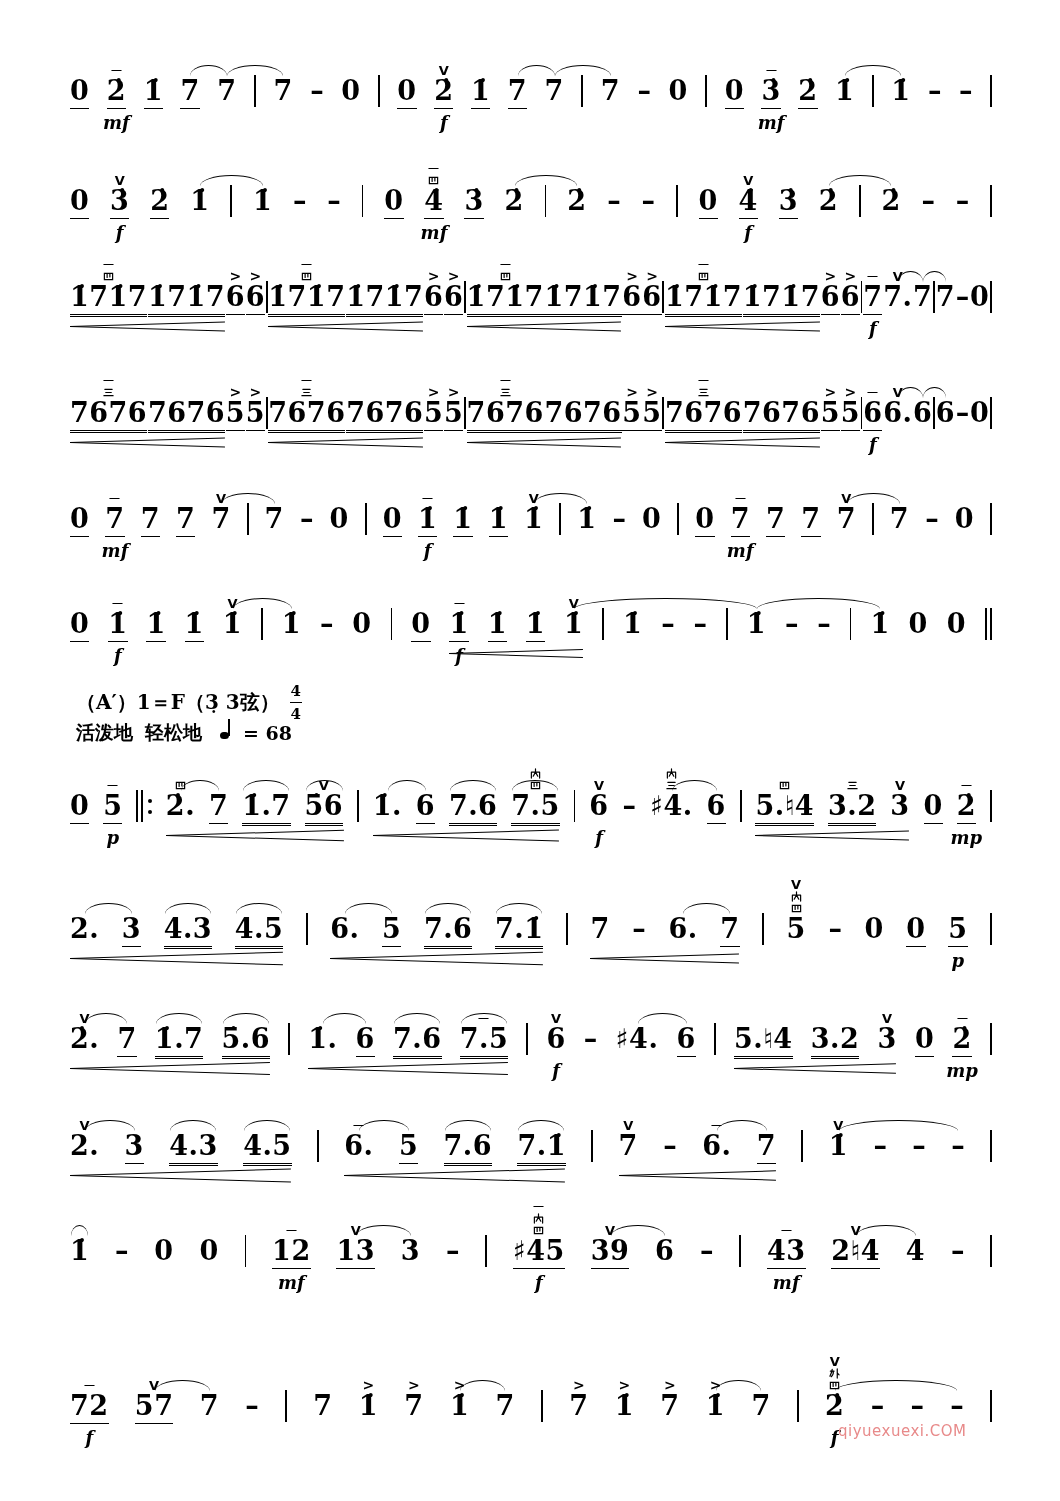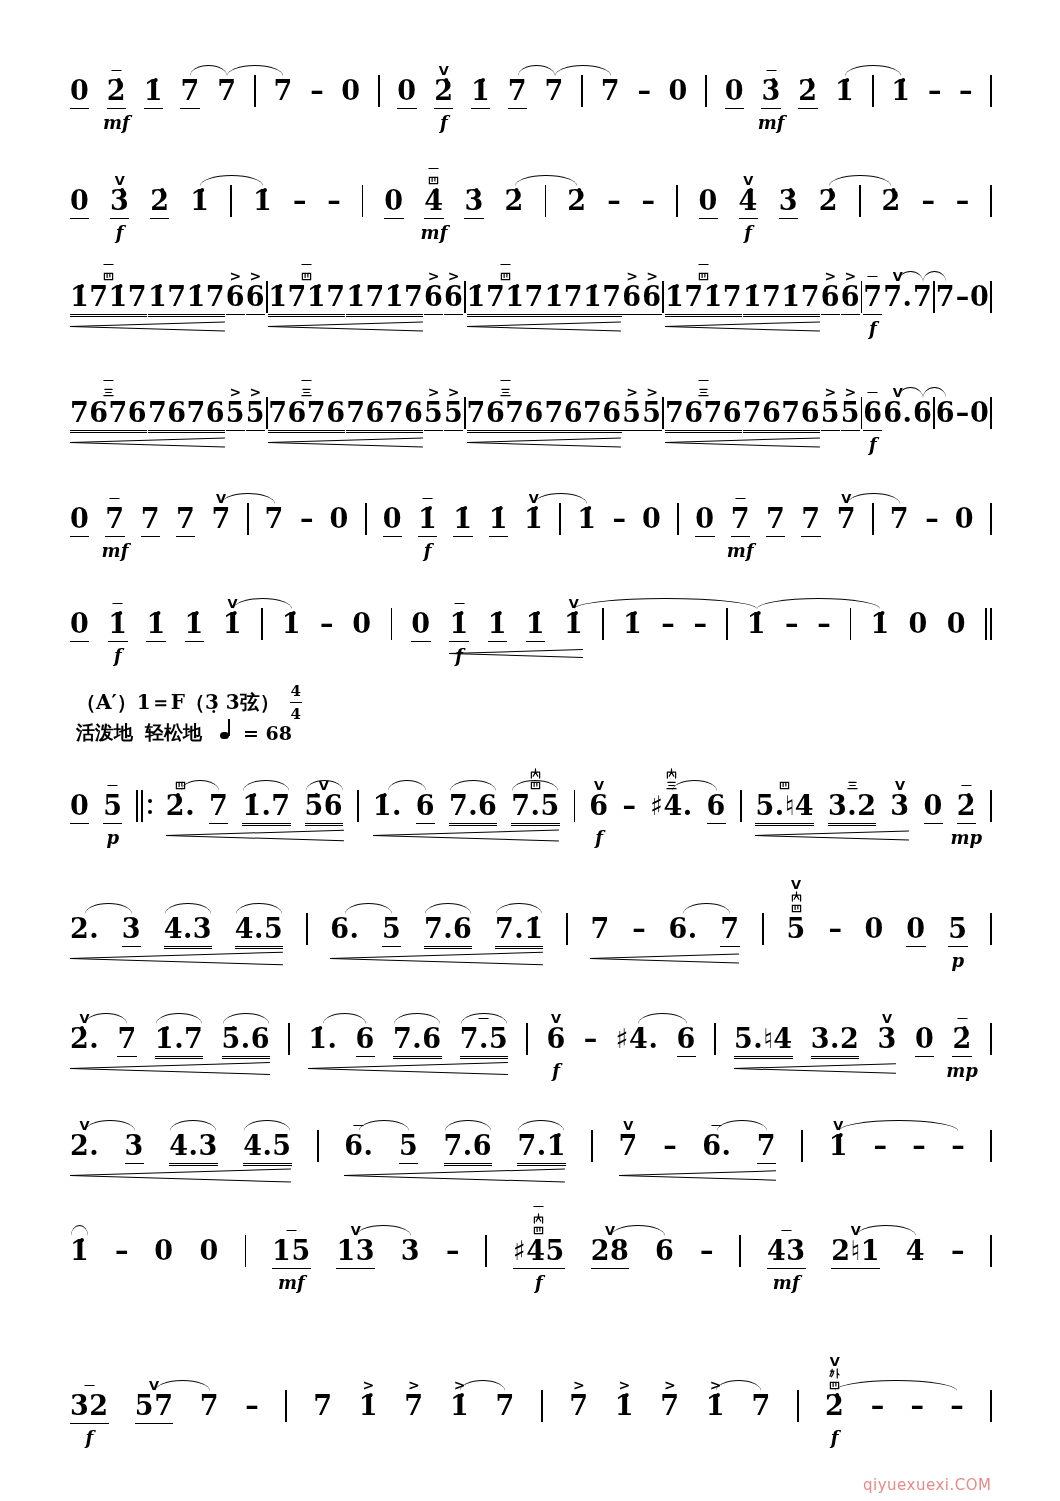--- a/index.html
+++ b/index.html
@@ -42,22 +42,22 @@
            font:700 20px "DejaVu Serif",serif;}
   .ts{display:inline-flex;flex-direction:column;align-items:center;line-height:1;
       font:700 15px "DejaVu Serif",serif;margin-left:4px;}
   .tsbar{width:12px;height:1.6px;background:#000;margin:1.5px 0;display:block;}
   .tempoline{position:absolute;left:76px;top:720px;display:flex;align-items:center;gap:12px;
              font:700 19px "DejaVu Serif",serif;}
   .qnote{position:relative;width:9px;height:7px;background:#000;
          border-radius:50%/60%;display:inline-block;margin:4px 2px 0 6px;}
   .qnote::after{content:"";position:absolute;right:-1px;bottom:3px;width:1.6px;height:17px;background:#000;}
 
-  .watermark{position:absolute;left:838px;top:1476px;color:#e88a8a;
-             font:400 15px "DejaVu Sans",sans-serif;letter-spacing:.5px;margin-left:25px;}
+  .watermark{position:absolute;left:838px;top:1422px;color:#e88a8a;
+             font:400 15px "DejaVu Sans",sans-serif;letter-spacing:.5px;}
 </style>
 </head>
 <body>
 
 <div class="page">
 
   <div class="keyline">
     <span>（A′）1＝F（3̣ 3弦）</span>
     <span class="ts">
       <b>4</b>
@@ -2131,21 +2131,21 @@
             <div class="bar"></div>
           </div>
         </div>
         <div class="cell">
           <div class="ann">
             <svg viewBox="0 0 12 12" class="cjkg">
               <path d="M1 6H11"></path>
             </svg>
           </div>
           <div class="tok">
-            <div class="note">15</div>
+            <div class="note">12</div>
             <div class="ul"></div>
           </div>
           <div class="dyn">mf</div>
         </div>
         <div class="cell">
           <div class="ann">
             <span class="vmark">V</span>
           </div>
           <div class="tok">
             <div class="note">13</div>
@@ -2186,21 +2186,21 @@
             <div class="note">♯45</div>
             <div class="ul"></div>
           </div>
           <div class="dyn">f</div>
         </div>
         <div class="cell">
           <div class="ann">
             <span class="vmark">V</span>
           </div>
           <div class="tok">
-            <div class="note">28</div>
+            <div class="note">39</div>
             <div class="ul"></div>
           </div>
         </div>
         <div class="cell">
           <div class="ann"></div>
           <div class="tok">
             <div class="note">6</div>
           </div>
         </div>
         <div class="cell">
@@ -2225,21 +2225,21 @@
             <div class="note">43</div>
             <div class="ul"></div>
           </div>
           <div class="dyn">mf</div>
         </div>
         <div class="cell">
           <div class="ann">
             <span class="vmark">V</span>
           </div>
           <div class="tok">
-            <div class="note">2♮1</div>
+            <div class="note">2♮4</div>
             <div class="ul"></div>
           </div>
         </div>
         <div class="cell">
           <div class="ann"></div>
           <div class="tok">
             <div class="note">4</div>
           </div>
         </div>
         <div class="cell">
@@ -2260,21 +2260,21 @@
         <div class="arc" style="left: 785.5px; width: 60px;"></div>
       </div>
       <div class="music-line" style="top: 1365px;">
         <div class="cell">
           <div class="ann">
             <svg viewBox="0 0 12 12" class="cjkg">
               <path d="M1 6H11"></path>
             </svg>
           </div>
           <div class="tok">
-            <div class="note">32</div>
+            <div class="note">72</div>
             <div class="ul"></div>
           </div>
           <div class="dyn">f</div>
         </div>
         <div class="cell">
           <div class="ann">
             <span class="vmark">V</span>
           </div>
           <div class="tok">
             <div class="note">57</div>

